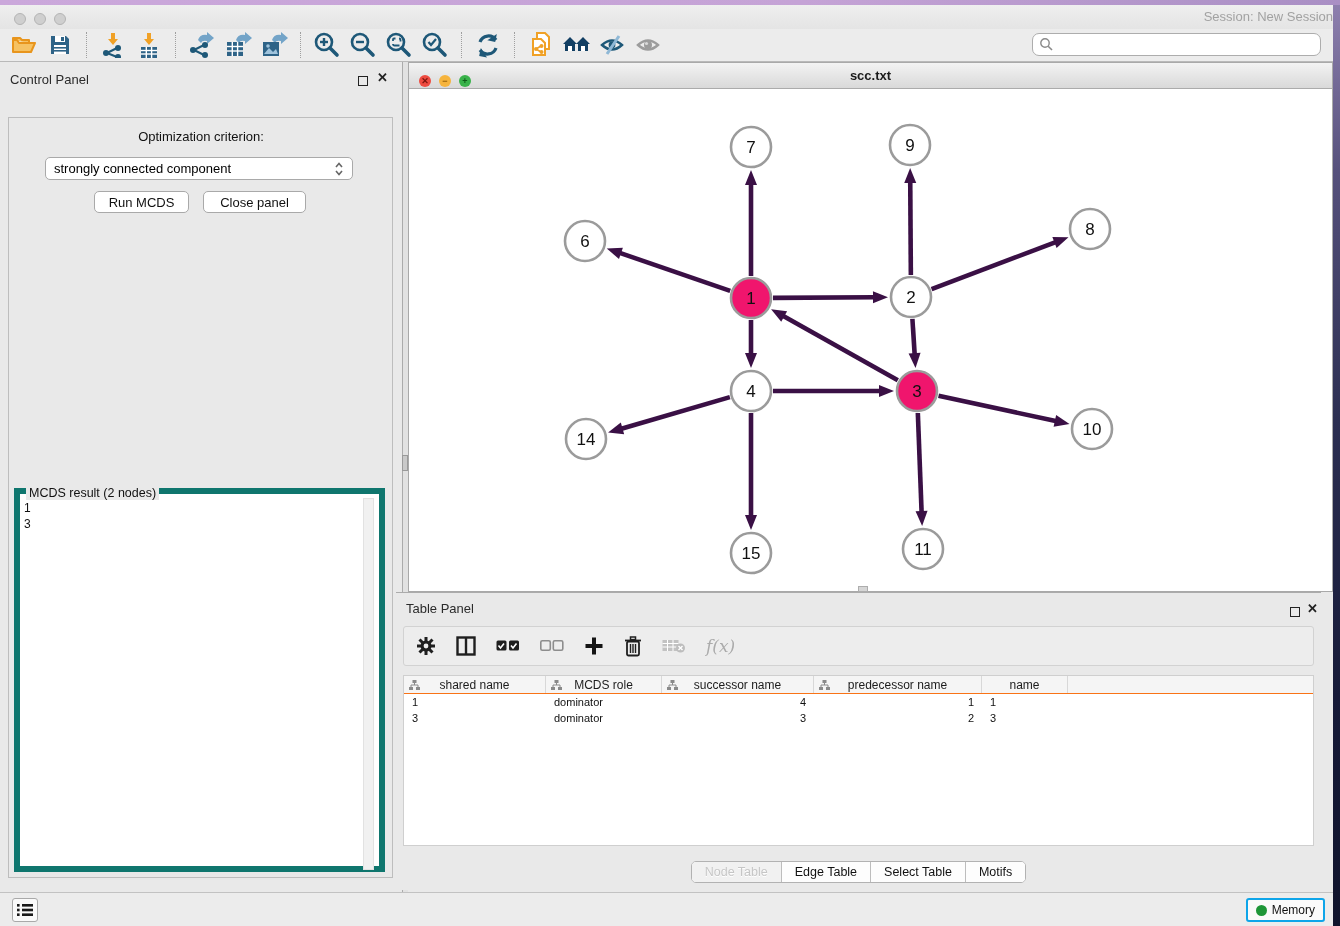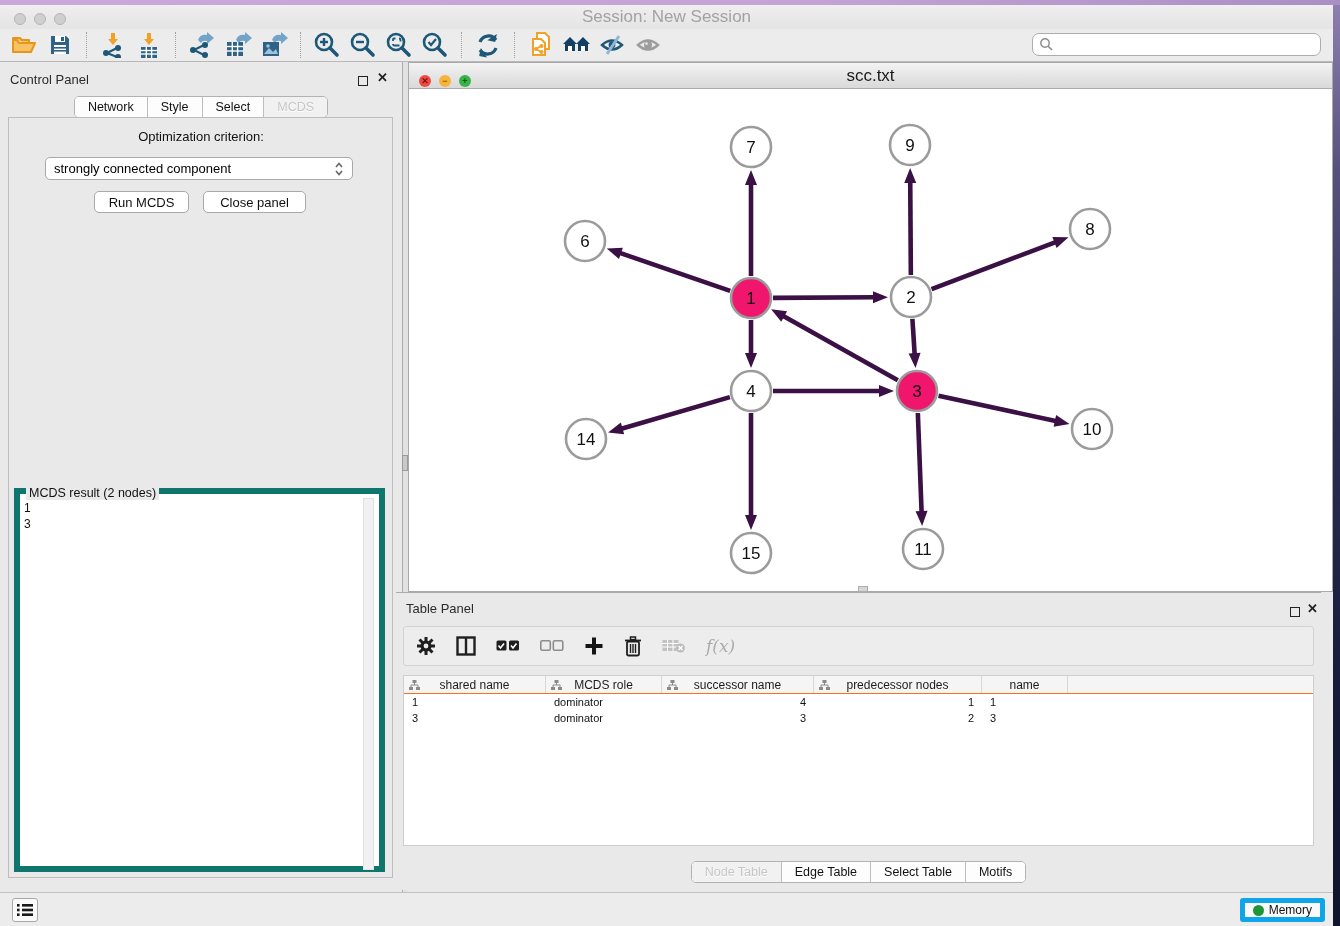--- a/index.html
+++ b/index.html
@@ -8,21 +8,21 @@
   .abs { position:absolute; }
 
   
   #wall-top { left:0; top:0; width:1340px; height:5px; background:linear-gradient(90deg,#CBA8DB,#C5A3D6 60%,#A98FC4); }
   #wall-right { left:1333px; top:5px; width:7px; height:921px;
     background:linear-gradient(#8d7fae,#56517c 18%,#2c2f52 45%,#161a38 75%,#10142c); }
 
   
   #titlebar { left:0; top:5px; width:1333px; height:24px; background:linear-gradient(#EFEFEF,#E4E4E4); }
   .tl-dot { width:12px; height:12px; border-radius:50%; background:#CFCFCF; border:1px solid #B4B4B4; display:inline-block; margin-right:8px; }
-  #window-title { width:100%; text-align:center; line-height:24px; font-size:17px; color:#A2A2A2; }
+  #window-title { width:100%; text-align:right; line-height:24px; font-size:13px; color:#A2A2A2; }
 
   #toolbar { left:0; top:29px; width:1333px; height:33px; background:#ECECEC; border-bottom:1px solid #B9B9B9; display:flex; align-items:center; padding-left:6px; }
   .tbtn { background:none; border:none; width:36px; height:30px; display:flex; align-items:center; justify-content:center; cursor:pointer; flex:0 0 auto; }
   .tsep { width:1px; height:26px; border-left:1px dotted #9F9F9F; margin:0 8px; flex:0 0 auto; }
   #search-wrap { position:absolute; right:12px; top:4px; width:289px; height:23px; background:#fff; border:1px solid #ADADAD; border-radius:7px; display:flex; align-items:center; padding-left:6px; }
   #search-wrap input { border:none; outline:none; flex:1; font-size:12px; background:transparent; height:19px; }
 
   
   #control-panel { left:0; top:62px; width:402px; height:830px; background:#E9E9E9; }
   #cp-title { left:10px; top:10px; font-size:13px; color:#2B2B2B; }
@@ -46,42 +46,42 @@
   #result-scroll { position:absolute; right:5px; top:4px; width:11px; height:372px; background:#F1F1F1; border:1px solid #E2E2E2; }
 
   
   #v-divider { left:402px; top:62px; width:6px; height:830px; background:#E2E2E2; border-left:1px solid #ABABAB; }
   #v-handle { left:402px; top:455px; width:6px; height:16px; background:#C9C9C9; border:1px solid #9A9A9A; }
 
   
   #net-window { left:408px; top:62px; width:925px; height:530px; background:#fff; border:1px solid #A9A9A9; }
   #net-titlebar { left:0; top:0; width:100%; height:26px; background:linear-gradient(#F3F3F3,#D9D9D9); border-bottom:1px solid #ABABAB; }
   .tl { width:12px; height:12px; border-radius:50%; display:inline-block; margin-right:8px; text-align:center; font-size:9px; font-weight:bold; line-height:12px; }
-  #net-title { position:absolute; left:0; top:0; width:100%; text-align:center; font-size:17px; line-height:26px; color:#1B1B1B; }
+  #net-title { position:absolute; left:0; top:0; width:100%; text-align:center; font-size:13px; line-height:26px; color:#1B1B1B;font-weight:bold; }
   #graph-svg { position:absolute; left:0; top:26px; }
   #h-handle { left:858px; top:586px; width:10px; height:6px; background:#D6D6D6; border:1px solid #ADADAD; }
 
   
   #table-panel { left:396px; top:592px; width:925px; height:298px; background:#E9E9E9; border-top:1px solid #ABABAB; }
   #tp-title { left:10px; top:8px; font-size:13px; color:#2B2B2B; }
   #tp-toolbar { left:7px; top:33px; width:911px; height:40px; background:#EDEDED; border:1px solid #D2D2D2; border-radius:3px; display:flex; align-items:center; padding-left:12px; gap:20px; }
   .tp-btn { background:none; border:none; display:flex; align-items:center; justify-content:center; cursor:pointer; height:30px; }
   #fx-label { font-family:"DejaVu Serif", serif; font-style:italic; font-size:17px; color:#ABABAB; }
   #node-table { left:7px; top:82px; width:911px; height:171px; background:#fff; border:1px solid #CFCFCF; overflow:hidden; }
   .t-header { display:flex; background:#F5F5F5; border-bottom:1px solid #f97316; height:18px; }
   .th { display:flex; align-items:center; justify-content:center; gap:5px; border-right:1px solid #D8D8D8; font-size:12px; color:#1C1C1C; position:relative; }
   .th .tree-ico { position:absolute; left:5px; }
   .t-row { display:flex; height:16px; }
   .td { font-size:11px; color:#111; line-height:16px; padding:0 8px; overflow:hidden; white-space:nowrap; }
   #tp-tabs { left:0; top:268px; width:925px; display:flex; justify-content:center; }
 
   
   #status-bar { left:0; top:892px; width:1333px; height:34px; background:#ECECEC; border-top:1px solid #C2C2C2; }
   #list-btn { left:12px; top:5px; width:26px; height:24px; background:#FAFAFA; border:1px solid #A9A9A9; border-radius:3px; display:flex; align-items:center; justify-content:center; cursor:pointer; }
-  #memory-btn { right:8px; top:5px; height:24px; background:#FAFAFA; border:5px solid #0ea5e9; border-radius:3px; display:flex; align-items:center; gap:5px; padding:0 8px; font-size:12px; color:#111; cursor:pointer; }
+  #memory-btn { right:8px; top:5px; height:24px; background:#FAFAFA; border:2px solid #0ea5e9; border-radius:3px; display:flex; align-items:center; gap:5px; padding:0 8px; font-size:12px; color:#111; cursor:pointer; }
   #memory-dot { width:11px; height:11px; border-radius:50%; background:#1E9638; display:inline-block; }
 </style>
 </head>
 <body>
 
 <div class="abs" id="wall-top"></div>
 <div class="abs" id="wall-right"></div>
 
 <div class="abs" id="titlebar">
   <div class="abs" style="left:14px; top:6px;">
@@ -247,28 +247,20 @@
         <line x1="9.2" y1="9.2" x2="13" y2="13" stroke="#8A8A8A" stroke-width="1.6"></line>
       </svg>
     <input type="text" placeholder="" style="">
   </div>
 </div>
 
 <div class="abs" id="control-panel">
   <div class="abs" id="cp-title">Control Panel</div>
   <div class="abs" style="left:358px; top:10px;"><span class="float-icon"></span></div>
   <div class="abs close-x" style="left:377px; top:8px;">✕</div>
-  <div class="abs" id="cp-tabs">
-      <div class="seg-tabs" id="cp-tabstrip">
-        <div class="seg-tab">Network</div>
-        <div class="seg-tab">Style</div>
-        <div class="seg-tab">Select</div>
-        <div class="seg-tab active">MCDS</div>
-      </div>
-    </div>
   <div class="abs" id="cp-box"></div>
   <div class="abs" id="opt-label">Optimization criterion:</div>
   <div class="abs" id="criterion">
     <span class="lbl">strongly connected component</span>
     <svg width="10" height="14" viewBox="0 0 10 14">
         <path d="M2 5 L5 1.5 L8 5" fill="none" stroke="#666" stroke-width="1.6"></path>
         <path d="M2 9 L5 12.5 L8 9" fill="none" stroke="#666" stroke-width="1.6"></path>
       </svg>
   </div>
   <button class="btn" id="run-btn">Run MCDS</button>
@@ -528,21 +520,21 @@
               <rect x="0" y="7" width="4" height="3"></rect>
               <rect x="7" y="7" width="4" height="3"></rect>
             </g>
             <g stroke="#8A8A8A" stroke-width="1">
               <line x1="5.5" y1="3" x2="5.5" y2="5"></line>
               <line x1="2" y1="5" x2="9" y2="5"></line>
               <line x1="2" y1="5" x2="2" y2="7"></line>
               <line x1="9" y1="5" x2="9" y2="7"></line>
             </g>
           </svg>
-          <span>predecessor nodes</span>
+          <span>predecessor name</span>
         </div>
         <div class="th" style="width: 86px;">
           <span>name</span>
         </div>
       </div>
     <div id="table-body">
         <div class="t-row">
           <div class="td" style="width: 142px; text-align: left;">1</div>
           <div class="td" style="width: 116px; text-align: left;">dominator</div>
           <div class="td" style="width: 152px; text-align: right;">4</div>

